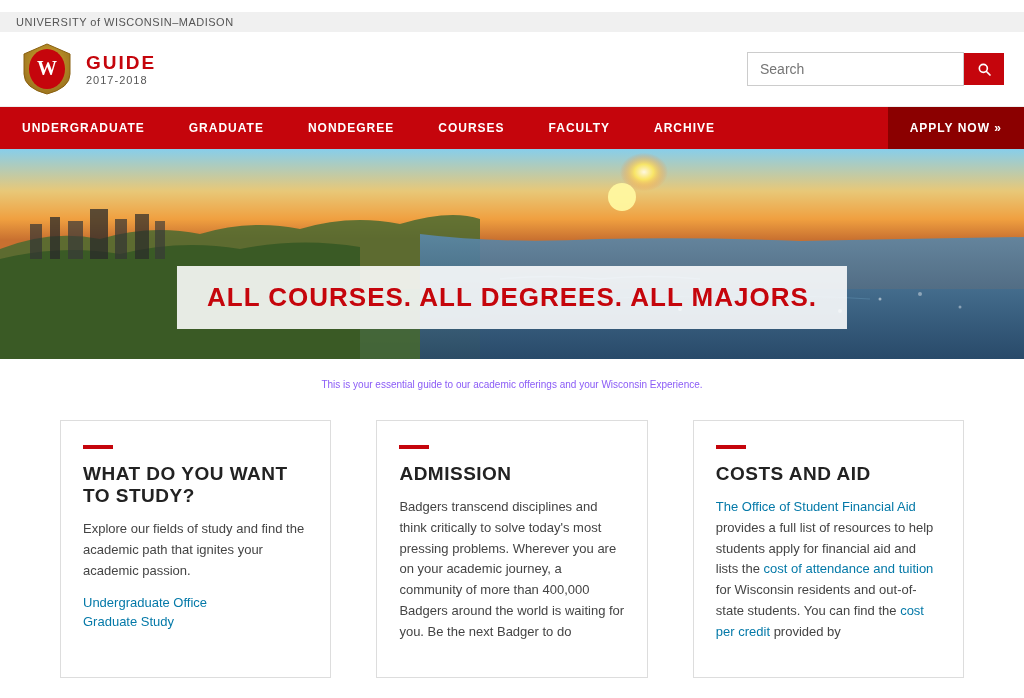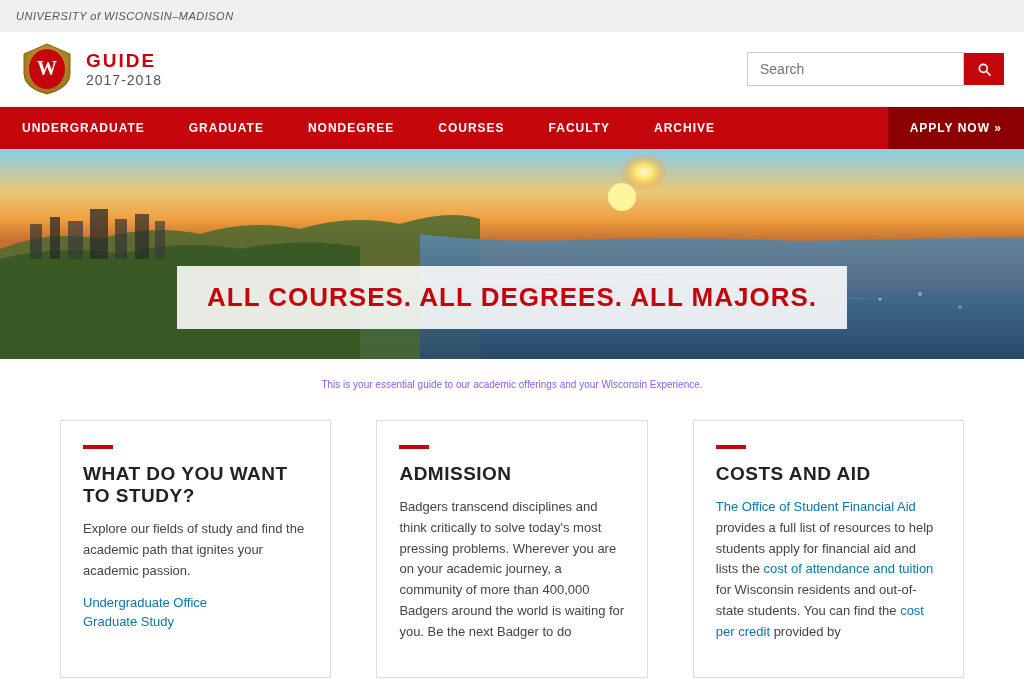--- a/index.html
+++ b/index.html
@@ -1,25 +1,25 @@
 <!DOCTYPE html>
 <html><head>
   <meta charset="utf-8">
   <style>
     * { margin: 0; padding: 0; box-sizing: border-box; }
     body { font-family: Arial, sans-serif; font-size: 14px; color: #333; background: #fff; width: 1024px; }
 
     
     #top-bar {
       background: #f0f0f0;
-      padding: 10px 16px;
+      padding: 4px 16px;
       font-size: 11px;
       color: #555;
-      font-style: italic;
       letter-spacing: 0.5px;
+      margin-top: 12px;
     }
 
     
     #header {
       background: #fff;
       display: flex;
       align-items: center;
       justify-content: space-between;
       padding: 10px 20px;
       border-bottom: 1px solid #eee;
@@ -33,21 +33,21 @@
       width: 54px;
       height: 54px;
     }
     #guide-title {
       font-size: 19px;
       font-weight: bold;
       color: #c5050c;
       letter-spacing: 2px;
     }
     #guide-subtitle {
-      font-size: 14px;
+      font-size: 11px;
       color: #555;
       letter-spacing: 1px;
     }
     #search-area {
       display: flex;
       align-items: center;
     }
     #search-input {
       border: 1px solid #ccc;
       padding: 8px 12px;

